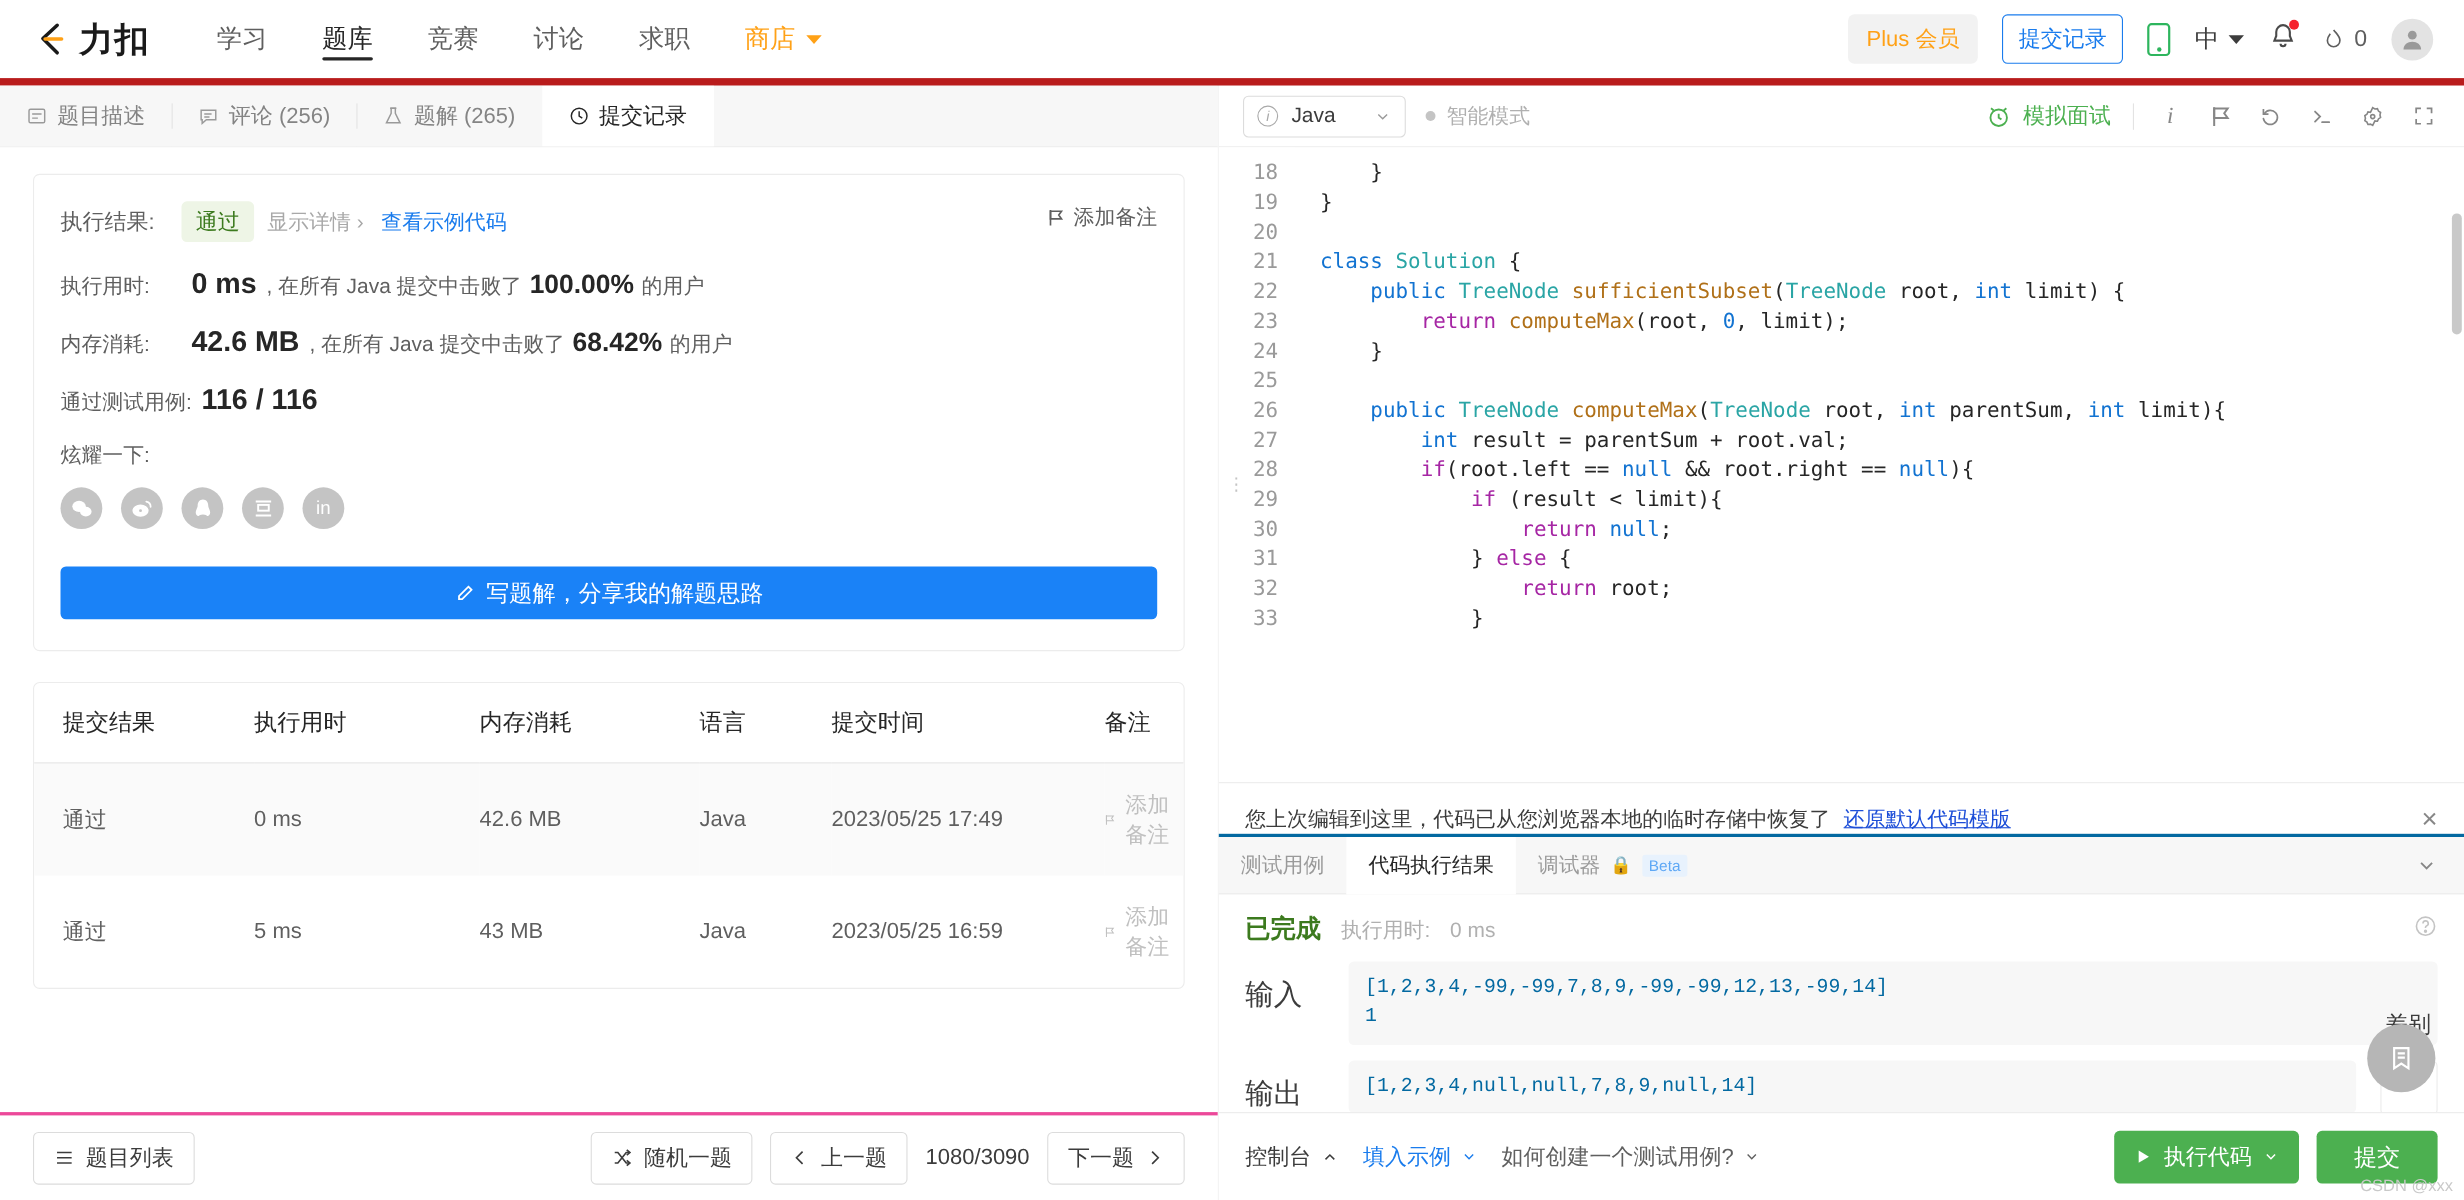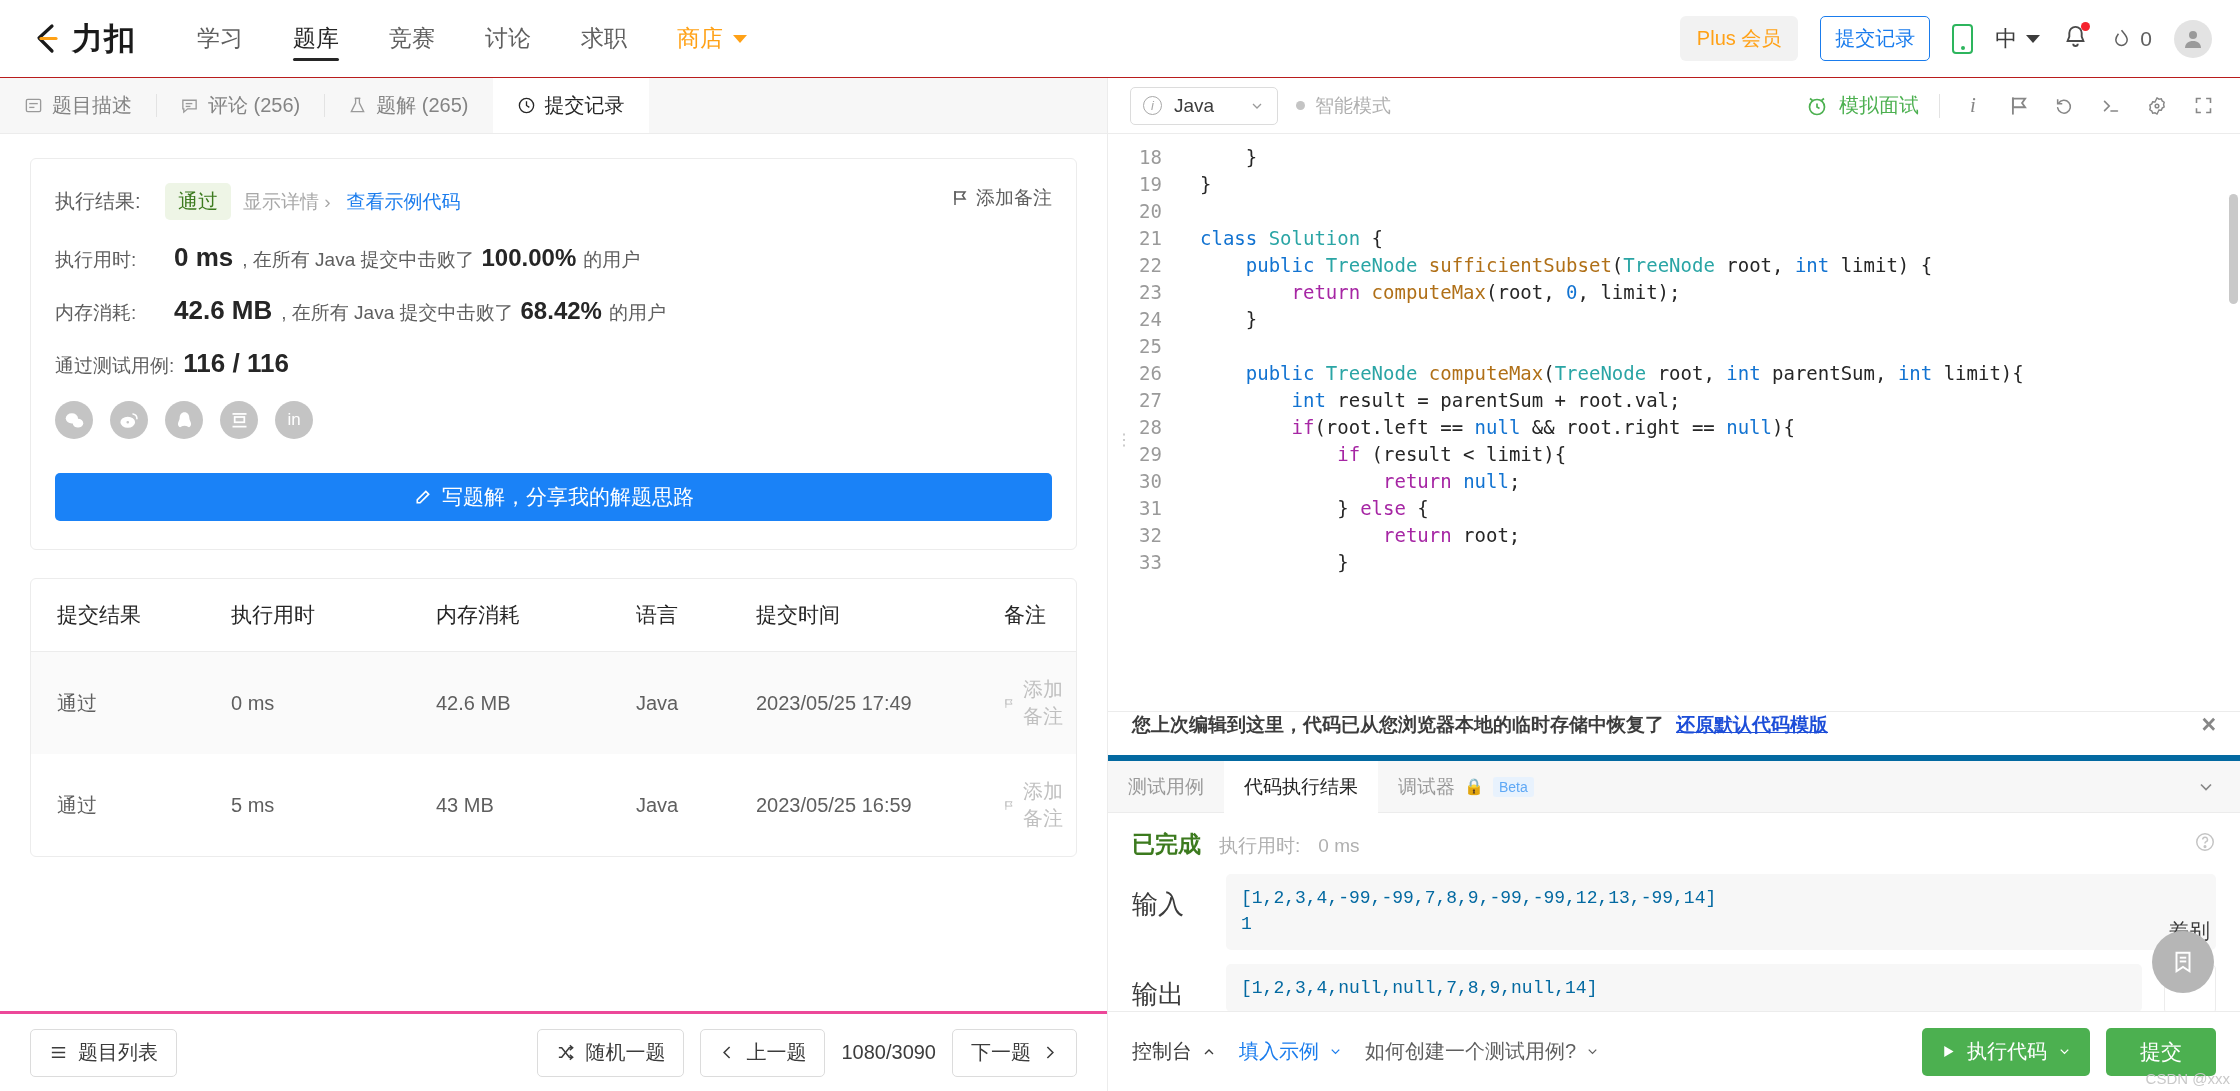--- a/index.html
+++ b/index.html
@@ -6,21 +6,21 @@
   html, body {
     width: 2240px; height: 1091px;
     font-family: "Liberation Sans", sans-serif;
     background: #fff; color: #262626; overflow: hidden;
   }
   .page { position: relative; width: 2240px; height: 1091px; display: flex; flex-direction: column; }
 
   
   .header {
     height: 78px; flex: 0 0 78px; display: flex; align-items: center;
-    border-bottom: 1px solid #b91c1c; background: #fff; padding: 0 28px 0 26px;
+    border-bottom: 7px solid #b91c1c; background: #fff; padding: 0 28px 0 26px;
   }
   .logo { display: flex; align-items: center; gap: 4px; margin-right: 36px; }
   .logo-mark { width: 42px; height: 42px; position: relative; }
   .logo-text { font-size: 31px; font-weight: 700; letter-spacing: 1px; color: #1a1a1a; }
   .nav { display: flex; align-items: center; gap: 0px; height: 100%; }
   .nav-item {
     position: relative; height: 100%; display: flex; align-items: center;
     padding: 0 25px; font-size: 23px; color: #5f5f5f; cursor: pointer; white-space: nowrap;
   }
   .nav-item.active { color: #262626; }
@@ -166,22 +166,22 @@
   .typ { color: #2aa5a5; }
   .fn { color: #b07018; }
   .num { color: #1273d1; }
   .scroll-v {
     position: absolute; right: 2px; top: 0; width: 9px; background: #c9c9c9; border-radius: 5px;
   }
   .fold-dots { position: absolute; left: 8px; top: 300px; color: #c4c4c4; font-size: 16px; line-height: 12px; }
 
   
   .notice {
-    height: 50px; flex: 0 0 50px; display: flex; align-items: flex-start; padding: 0 24px;
-    border-top: 1px solid #ececec; border-bottom: 6px solid #0369a1; font-size: 19px; color: #3c3c3c; background: #fff; font-weight: bold;
+    height: 50px; flex: 0 0 50px; display: flex; align-items: flex-end; padding: 0 24px;
+    border-top: 1px solid #ececec; border-bottom: 3px solid #0369a1; font-size: 19px; color: #3c3c3c; background: #fff;
   }
   .notice-link { color: #1d4ed8; text-decoration: underline; margin-left: 12px; cursor: pointer; }
   .notice-close { margin-left: auto; color: #878787; font-size: 25px; cursor: pointer; line-height: 1; }
 
   
   .console { flex: 0 0 250px; display: flex; flex-direction: column; min-height: 0; background: #fff; }
   .ctabs { height: 52px; flex: 0 0 52px; display: flex; align-items: stretch; border-bottom: 1px solid #ececec; background: #f7f7f7; }
   .ctab { display: flex; align-items: center; gap: 9px; padding: 0 20px; font-size: 19px; color: #9a9a9a; cursor: pointer; }
   .ctab.active { background: #fff; color: #262626; border-bottom: 1px solid #fff; margin-bottom: -1px; }
   .lock-ic { color: #ffa116; font-size: 16px; }
@@ -375,20 +375,21 @@
             <span>, 在所有 Java 提交中击败了</span>
             <span class="stat-pct">68.42%</span>
             <span>的用户</span>
           </div>
 
           <div class="stat-row">
             <span class="res-label">通过测试用例:</span>
             <span class="stat-big">116 / 116</span>
           </div>
 
+          <div class="show-label">炫耀一下:</div>
 
           <div class="socials">
             <div class="soc">
               <svg width="21" height="21" viewBox="0 0 24 24" fill="#fff">
                 <ellipse cx="9" cy="9.5" rx="7" ry="5.8"></ellipse>
                   <ellipse cx="16" cy="15" rx="6" ry="5"></ellipse>
               </svg>
             </div>
             <div class="soc">
               <svg width="21" height="21" viewBox="0 0 24 24" fill="none" stroke="#fff" stroke-width="1.8">

